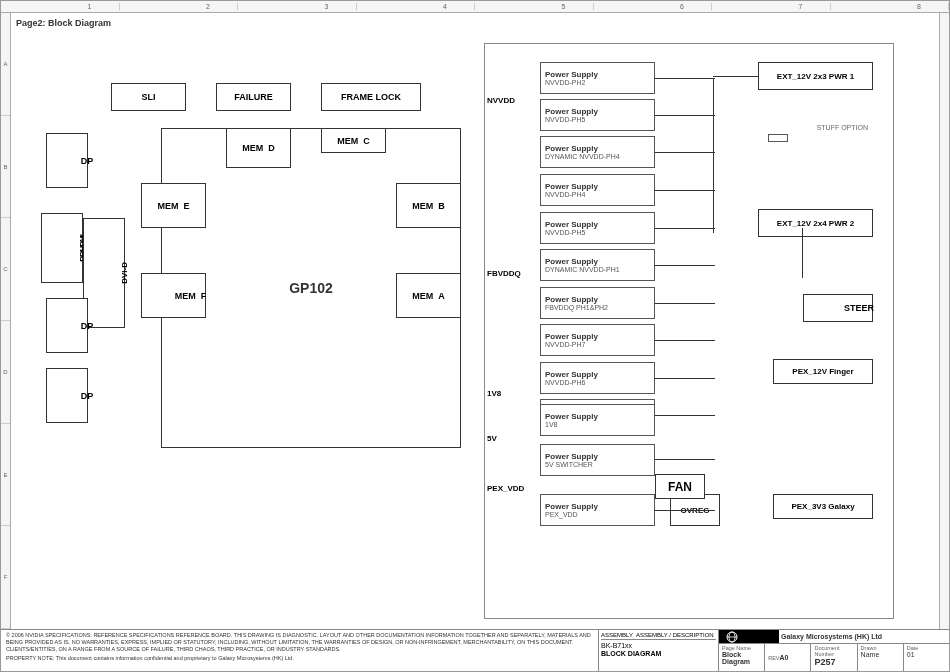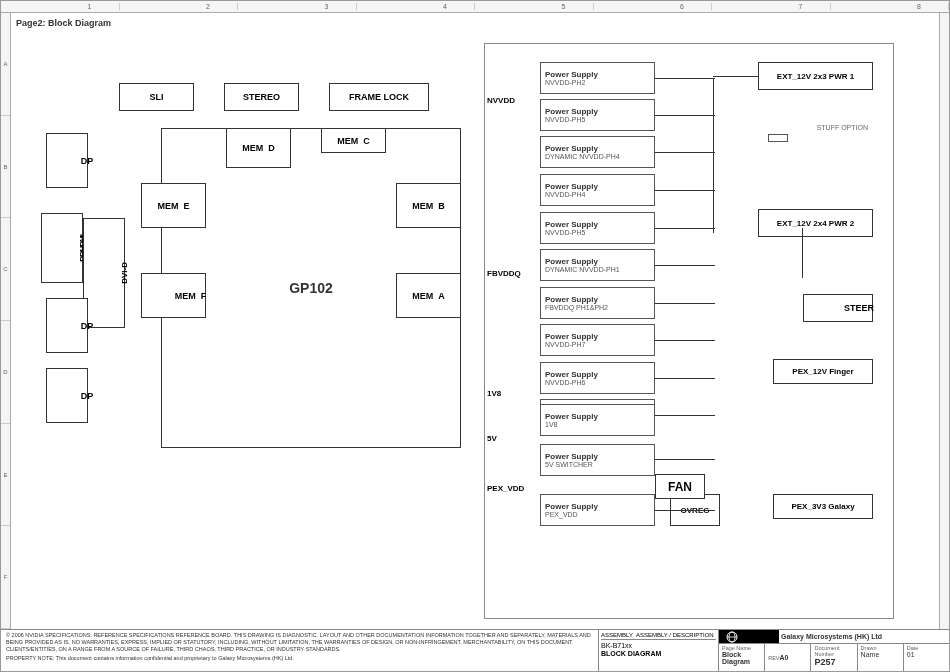--- a/index.html
+++ b/index.html
@@ -148,21 +148,20 @@
     
     .top-block {
       position: absolute;
       border: 1.5px solid #333;
       display: flex;
       align-items: center;
       justify-content: center;
       font-size: 9px;
       font-weight: bold;
       background: #fff;
-      margin-left: 8px;
     }
 
     .sli-block { top: 55px; left: 95px; width: 75px; height: 28px; }
     .stereo-block { top: 55px; left: 200px; width: 75px; height: 28px; }
     .frame-lock-block { top: 55px; left: 305px; width: 100px; height: 28px; }
 
     
     .left-io-block {
       position: absolute;
       border: 1.5px solid #333;
@@ -421,21 +420,21 @@
 
     <div class="page-title">Page2: Block Diagram</div>
 
     <div class="schematic-area">
 
       <div class="top-block sli-block">
         <span>SLI</span>
       </div>
 
       <div class="top-block stereo-block">
-        <span>STEREO</span>
+        <span>FAILURE</span>
       </div>
 
       <div class="top-block frame-lock-block">
         <span>FRAME LOCK</span>
       </div>
 
       <div class="gp102-block">
         <span class="gp102-label">GP102</span>
       </div>
 

